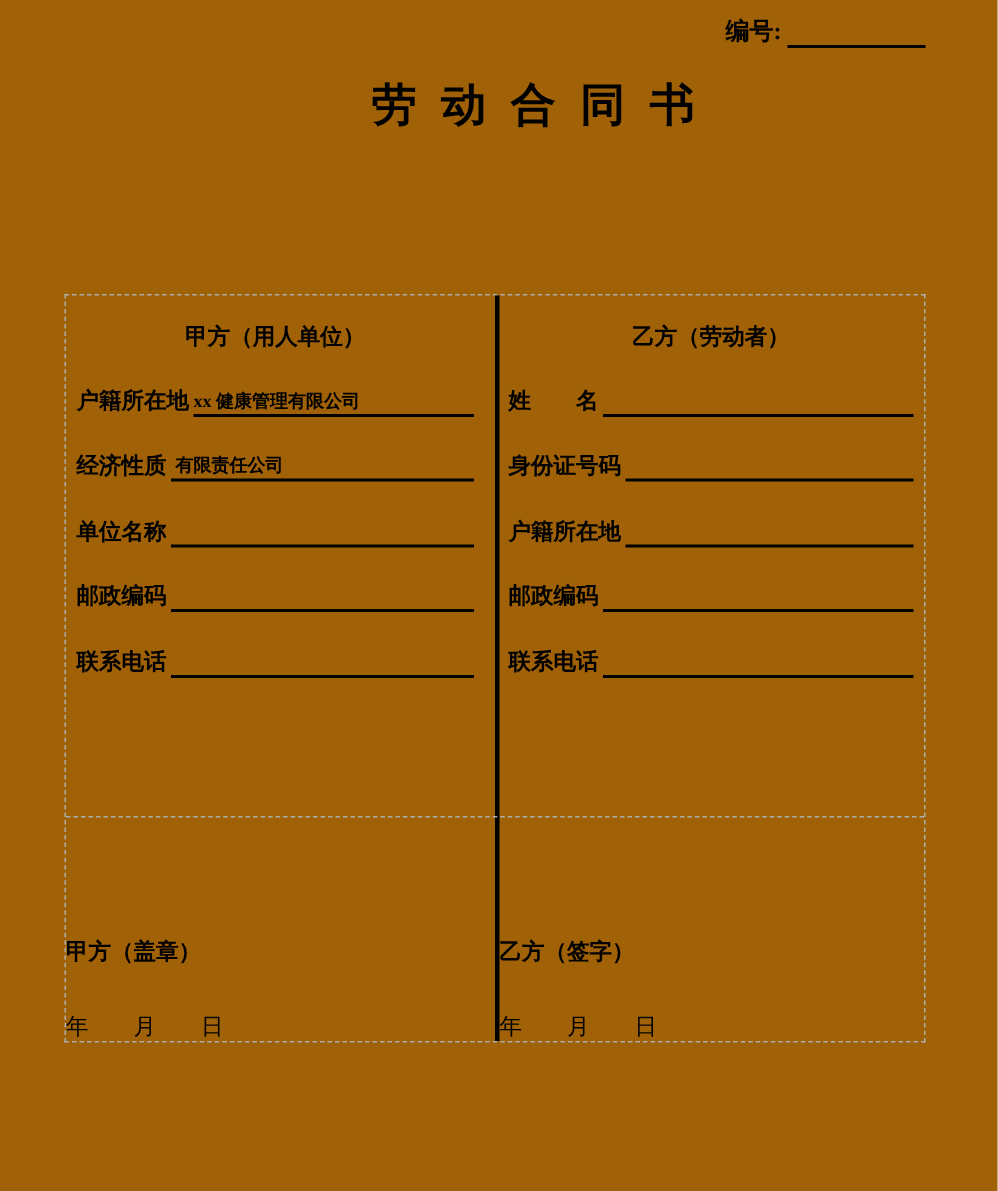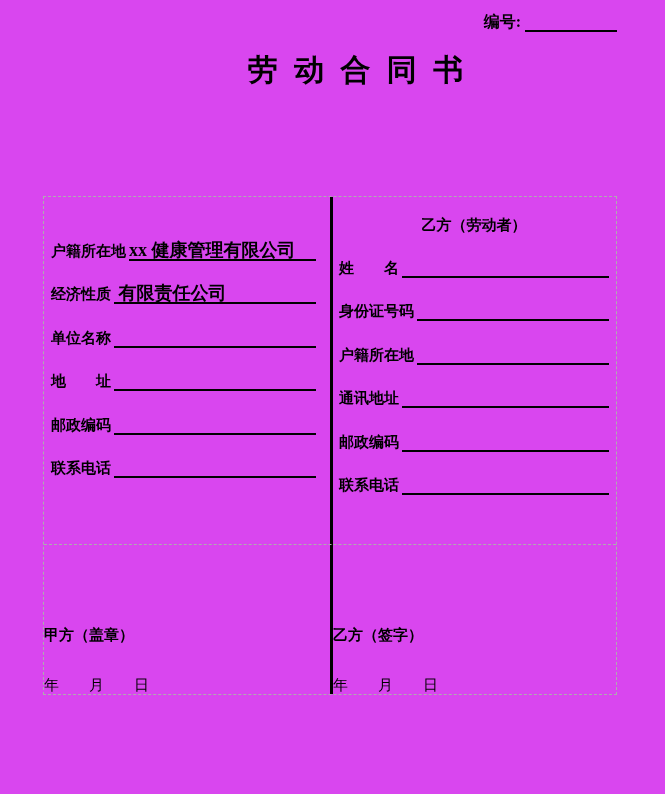--- a/index.html
+++ b/index.html
@@ -1,19 +1,19 @@
 <!DOCTYPE html>
 <html><head>
 <meta charset="utf-8">
 <style>
   html,body{margin:0;padding:0;background:#e8e8e8;}
   .page{
     position:relative;
     width:665px;height:794px;
-    background:#d946ef;
+    background:#a16207;
     font-family:"Liberation Serif", serif;
     color:#000000;
     overflow:hidden;
     margin:0 auto;
   }
   
   .serial{
     position:absolute;top:11px;right:48px;
     display:flex;align-items:flex-end;
   }
@@ -63,21 +63,21 @@
     font-size:15px;font-weight:bold;line-height:18px;
     white-space:pre;padding-bottom:1px;
   }
   .field-line{
     flex:1;margin-left:3px;
     border-bottom:2px solid #000;
     display:flex;align-items:flex-end;
     min-height:20px;
   }
   .field-value{
-    font-size:18px;font-weight:bold;line-height:18px;
+    font-size:12px;font-weight:bold;line-height:18px;
     white-space:pre;padding-bottom:0;
   }
   .cell-low{display:flex;flex-direction:column;align-items:flex-start;}
   .sign-label{
     margin-top:80px;font-size:15px;font-weight:bold;
     line-height:20px;white-space:pre;
   }
   .date-label{
     margin-top:30px;font-size:15px;font-weight:normal;
     line-height:20px;white-space:pre;
@@ -93,41 +93,36 @@
     <span class="serial-line"></span>
   </div>
 
   <div class="title">劳 动 合 同 书</div>
 
   <div class="contract-table">
     <div class="vdiv"></div>
     <div class="hdiv"></div>
 
     <div class="cell cell-ul">
+      <div class="col-header">甲方（用人单位）</div>
 
       <div class="field-row">
         <span class="field-label">户籍所在地</span>
         <span class="field-line">
             <span class="field-value">xx 健康管理有限公司</span>
           </span>
       </div>
       <div class="field-row">
         <span class="field-label">经济性质</span>
         <span class="field-line">
             <span class="field-value"> 有限责任公司</span>
           </span>
       </div>
       <div class="field-row">
         <span class="field-label">单位名称</span>
-        <span class="field-line">
-            <span class="field-value"></span>
-          </span>
-      </div>
-      <div class="field-row">
-        <span class="field-label">地　　址</span>
         <span class="field-line">
             <span class="field-value"></span>
           </span>
       </div>
       <div class="field-row">
         <span class="field-label">邮政编码</span>
         <span class="field-line">
             <span class="field-value"></span>
           </span>
       </div>
@@ -154,26 +149,20 @@
             <span class="field-value"></span>
           </span>
       </div>
       <div class="field-row">
         <span class="field-label">户籍所在地</span>
         <span class="field-line">
             <span class="field-value"></span>
           </span>
       </div>
       <div class="field-row">
-        <span class="field-label">通讯地址</span>
-        <span class="field-line">
-            <span class="field-value"></span>
-          </span>
-      </div>
-      <div class="field-row">
         <span class="field-label">邮政编码</span>
         <span class="field-line">
             <span class="field-value"></span>
           </span>
       </div>
       <div class="field-row">
         <span class="field-label">联系电话</span>
         <span class="field-line">
             <span class="field-value"></span>
           </span>

